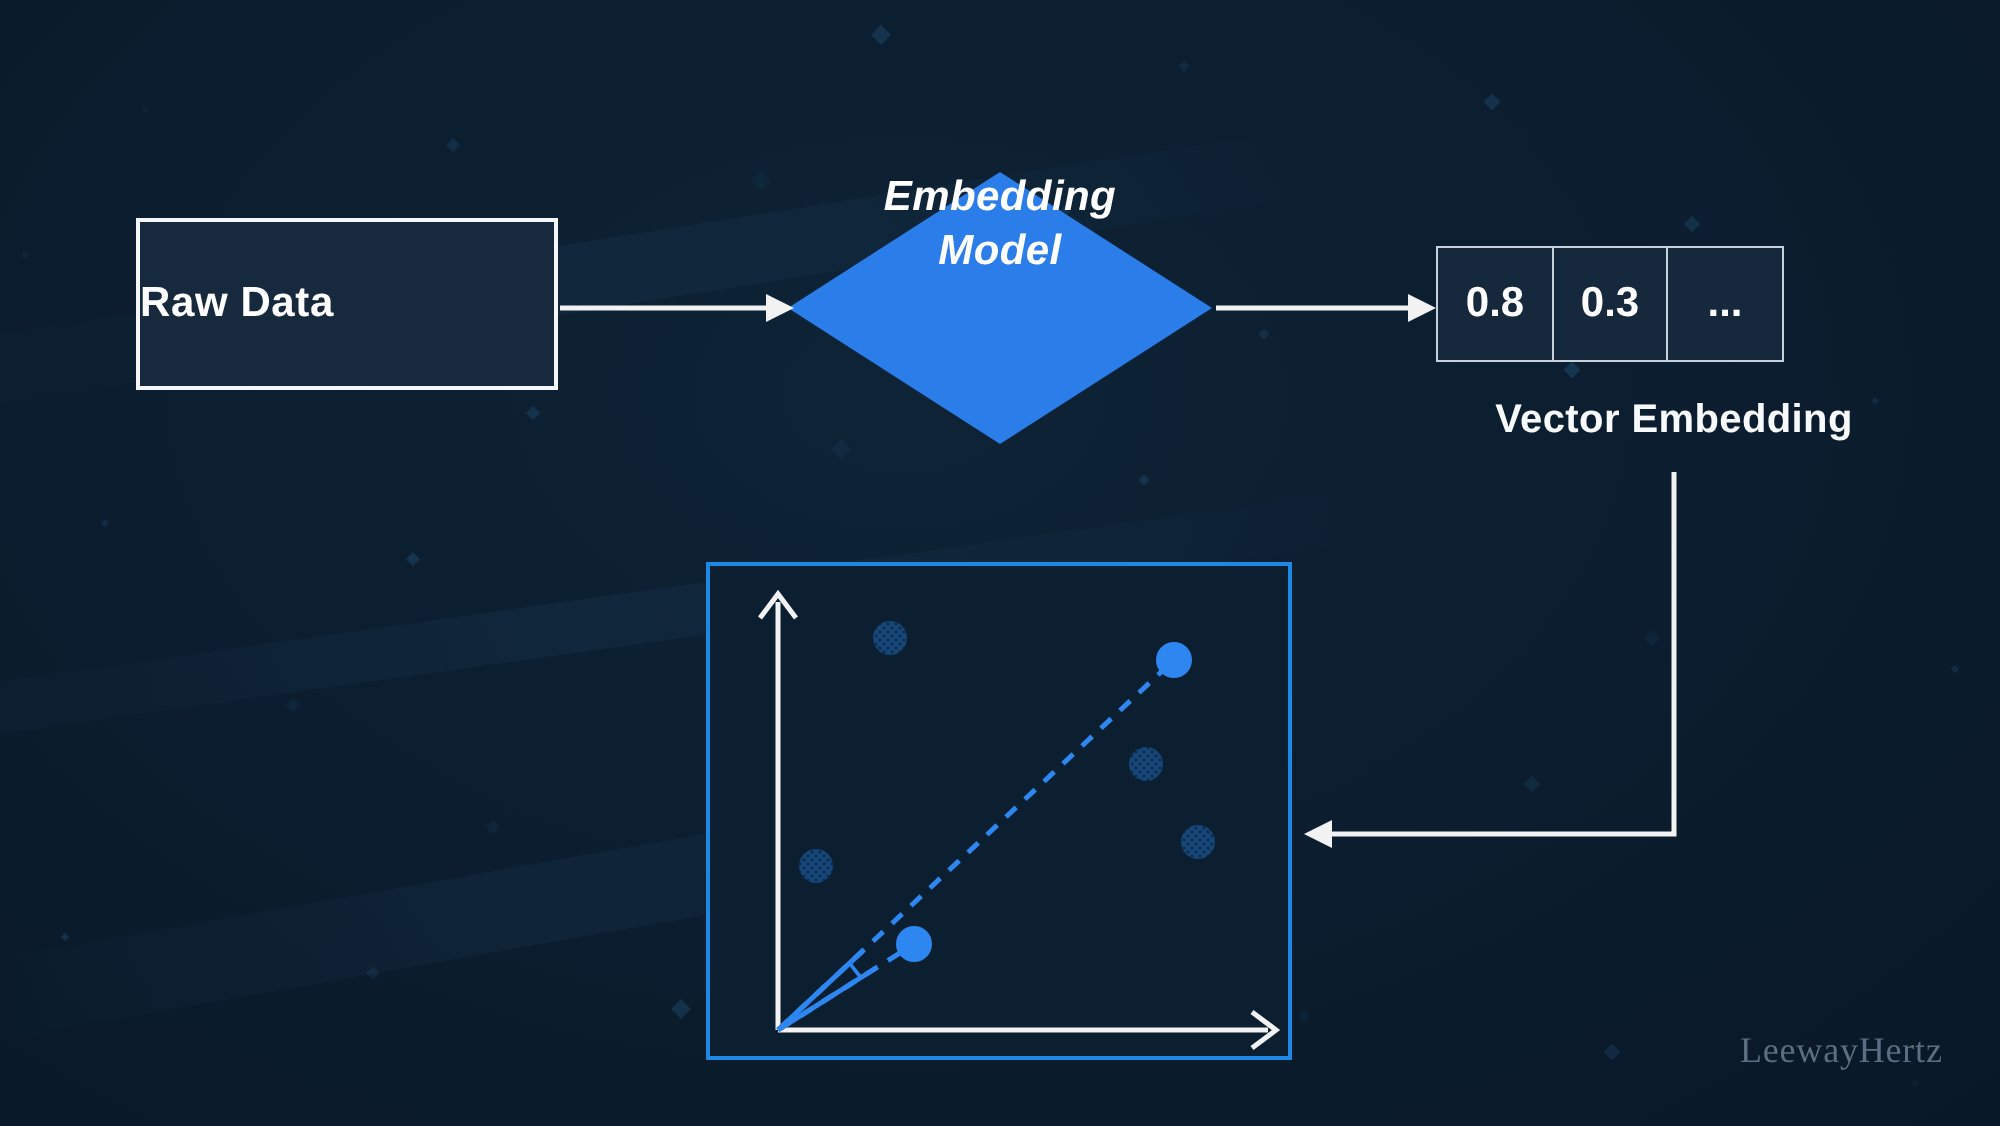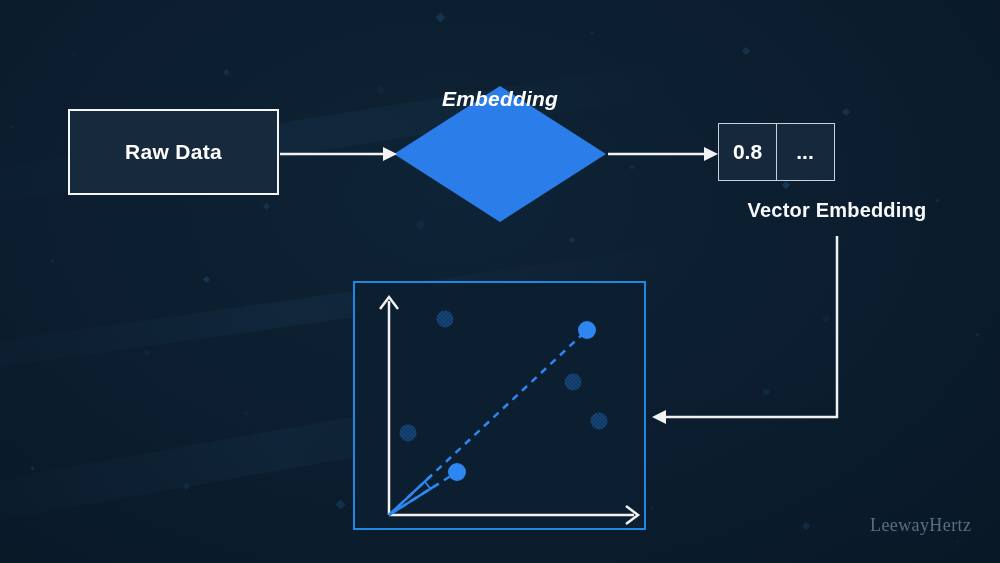--- a/index.html
+++ b/index.html
@@ -18,21 +18,21 @@
   }
   .streak.s1{width:760px;height:34px;left:-80px;top:120px;transform:rotate(-9deg);}
   .streak.s2{width:820px;height:26px;left:-120px;top:300px;transform:rotate(-8deg);}
   .streak.s3{width:680px;height:40px;left:-60px;top:430px;transform:rotate(-10deg);}
   .bg-tex{position:absolute;left:0;top:0;pointer-events:none;}
 
   
   .raw-box{
     position:absolute;left:68px;top:109px;width:211px;height:86px;
     box-sizing:border-box;border:2px solid #f4f6f8;background:#16293d;
-    display:flex;align-items:center;justify-content:center;
+    display:flex;align-items:center;justify-content:flex-start;
   }
   .raw-box span{color:#ffffff;font-size:21px;font-weight:700;letter-spacing:.3px;}
 
   
   .diamond{
     position:absolute;left:394px;top:86px;width:212px;height:136px;
     display:flex;justify-content:center;font-style:italic;
   }
   .diamond-shape{
     position:absolute;inset:0;
@@ -122,25 +122,27 @@
     </svg>
 
   <div class="raw-box">
     <span>Raw Data</span>
   </div>
 
   <div class="diamond">
     <div class="diamond-shape"></div>
     <div class="diamond-label">
       <div>Embedding</div>
+      <div>Model</div>
     </div>
   </div>
 
   <div class="vector-cells">
       <div class="cell">0.8</div>
+      <div class="cell">0.3</div>
       <div class="cell">...</div>
     </div>
   <div class="vector-label">Vector Embedding</div>
 
   <svg class="connectors" width="1000" height="563">
     <g stroke="#f2f2f2" stroke-width="2.5" fill="none">
       <line x1="280" y1="154" x2="383" y2="154"></line>
       <line x1="608" y1="154" x2="704" y2="154"></line>
       <polyline points="837,236 837,417 666,417"></polyline>
     </g>

